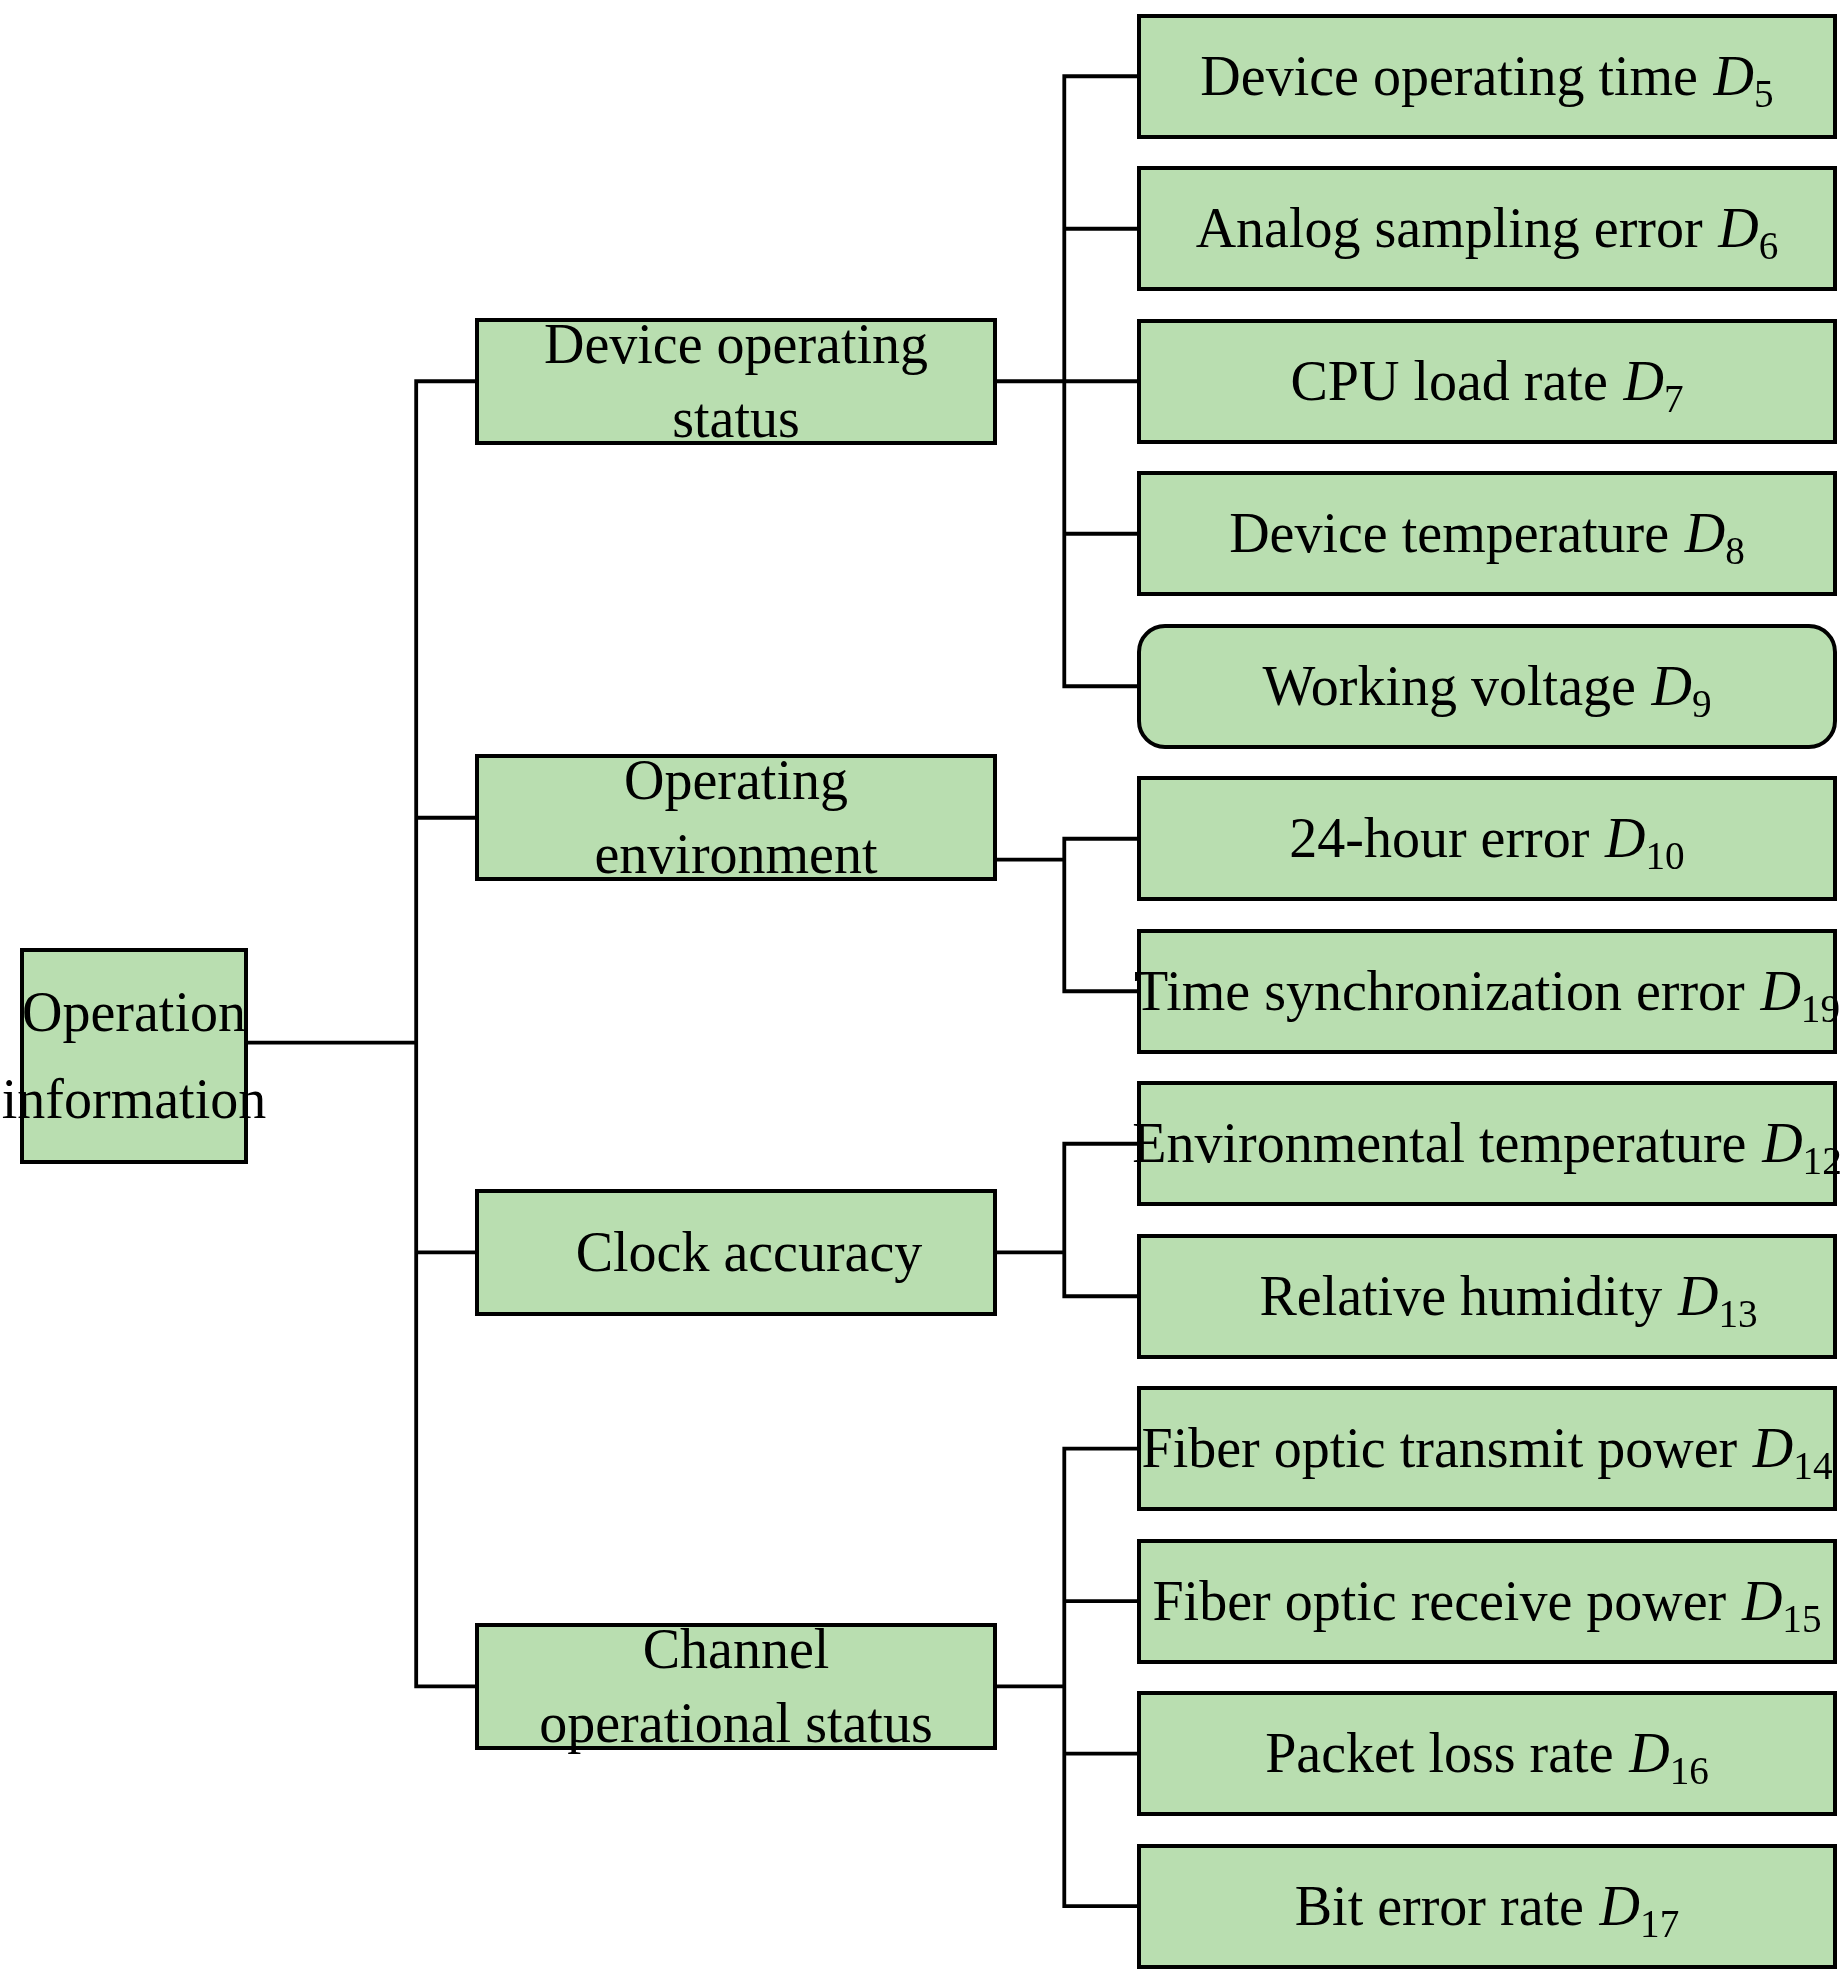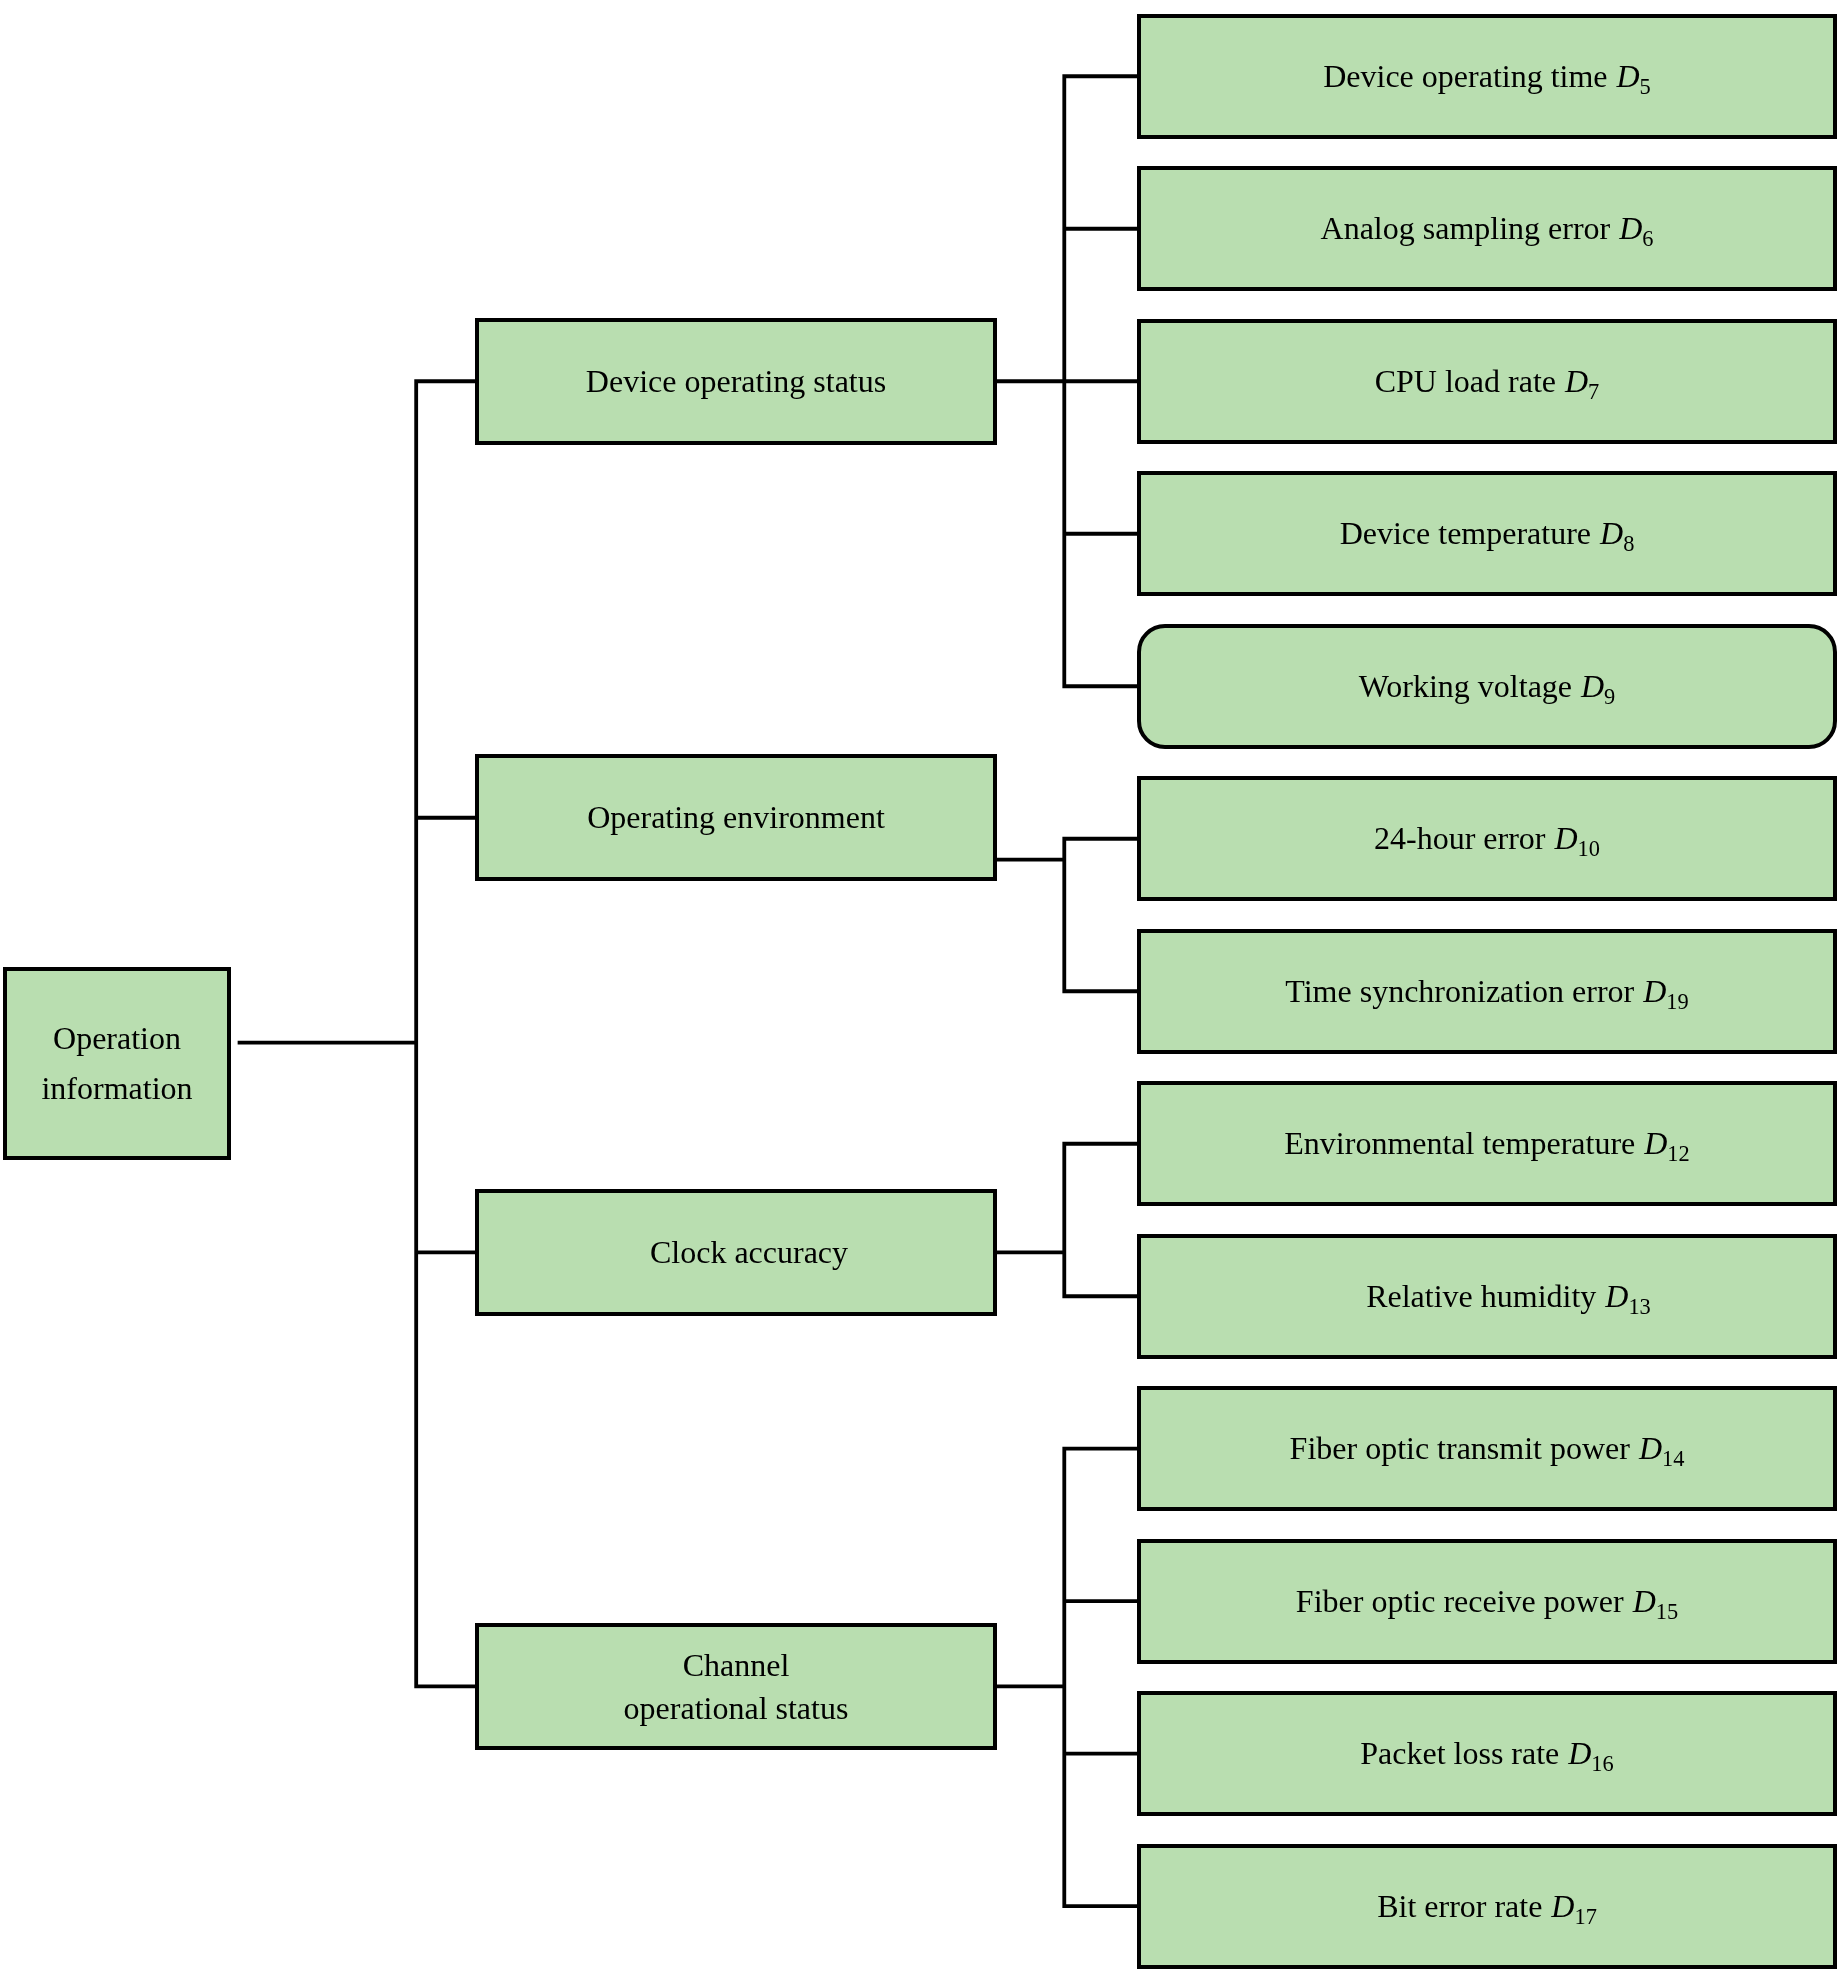--- a/index.html
+++ b/index.html
@@ -25,21 +25,21 @@
   .node {
     position: absolute;
     box-sizing: border-box;
     background: #b9deb0;
     border: 4.4px solid #000000;
     display: flex;
     flex-direction: column;
     align-items: center;
     justify-content: center;
     text-align: center;
-    font-size: 32px;
+    font-size: 56px;
     line-height: 1.32;
     color: #000000;
   }
   .node.root { line-height: 1.55; }
   .node .line { display: block; }
   .leaf-text { display: inline; white-space: nowrap; }
   .var {
     font-style: italic;
     margin-left: 0.28em;
   }
@@ -58,21 +58,21 @@
              M655 600 V2654
              M655 600 H748  M655 1287 H748  M655 1971 H748  M655 2654 H748
              M1570 600 H1675  M1570 1353 H1675  M1570 1971 H1675  M1570 2654 H1675
              M1675 120 V1080  M1675 1320 V1560  M1675 1800 V2040  M1675 2280 V3000
              M1675 120 H1790  M1675 360 H1790  M1675 600 H1790  M1675 840 H1790
              M1675 1080 H1790 M1675 1320 H1790 M1675 1560 H1790 M1675 1800 H1790
              M1675 2040 H1790 M1675 2280 H1790 M1675 2520 H1790 M1675 2760 H1790
              M1675 3000 H1790" fill="none" stroke="#000000" stroke-width="6" stroke-linecap="square"></path>
   </svg>
 
-  <div class="node root" style="left:3px; top:948px; width:228px; height:193px;margin-top:19px;">
+  <div class="node root" style="left:20px; top:948px; width:228px; height:216px;">
     <span class="line">Operation</span>
     <span class="line">information</span>
   </div>
 
   <div class="node branch" style="left:475px; top:318px; width:522px; height:127px;">
     <span class="line">Device operating status</span>
     <span class="line"></span>
   </div>
 
   <div class="node branch" style="left:475px; top:754px; width:522px; height:127px;">

